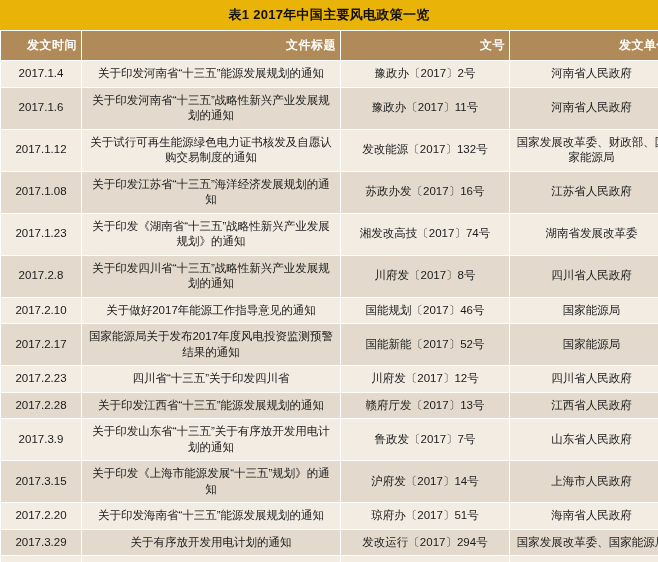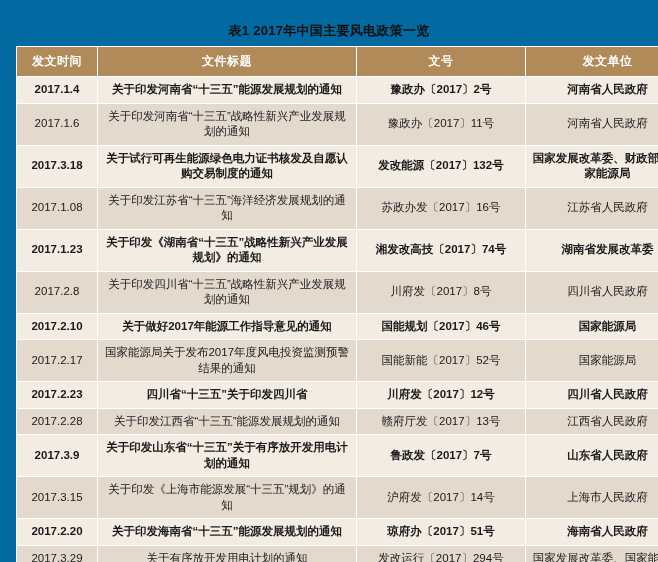--- a/index.html
+++ b/index.html
@@ -11,22 +11,22 @@
     height: 562px;
     background: #ffffff;
     font-family: "Liberation Sans", sans-serif;
     color: #1a1a1a;
     overflow: hidden;
   }
   .page {
     width: 658px;
     height: 562px;
     box-sizing: border-box;
-    padding: 16px;
-    background: #0369a1;
+    padding: 0;
+    background: #eab308;
     position: relative;
   }
   .title {
     text-align: center;
     font-size: 13px;
     font-weight: bold;
     color: #111111;
     padding: 6px 0 6px 0;
     letter-spacing: 0.3px;
   }
@@ -35,35 +35,34 @@
     width: 642px;
     margin: 0 auto;
     table-layout: fixed;
     font-size: 11.5px;
   }
   table.policy th {
     background: #b08a58;
     color: #ffffff;
     font-weight: bold;
     font-size: 12px;
-    text-align: center;
+    text-align: right;
     padding: 6px 4px;
     border: 1px solid #ffffff;
     letter-spacing: 0.5px;
   }
   table.policy td {
     border: 1px solid #ffffff;
     padding: 5px 6px;
     vertical-align: middle;
     line-height: 1.35;
     color: #1a1a1a;
   }
   tr.odd td {
     background: #f2ece3;
-    font-weight: bold;
   }
   tr.even td {
     background: #e3dacd;
   }
   .c-date {
     width: 72px;
     text-align: center;
   }
   .c-title {
     width: 250px;
@@ -101,21 +100,21 @@
         <td class="c-num">豫政办〔2017〕2号</td>
         <td class="c-org">河南省人民政府</td>
       </tr>
       <tr class="even">
         <td class="c-date">2017.1.6</td>
         <td class="c-title">关于印发河南省“十三五”战略性新兴产业发展规划的通知</td>
         <td class="c-num">豫政办〔2017〕11号</td>
         <td class="c-org">河南省人民政府</td>
       </tr>
       <tr class="odd">
-        <td class="c-date">2017.3.18</td>
+        <td class="c-date">2017.1.12</td>
         <td class="c-title">关于试行可再生能源绿色电力证书核发及自愿认购交易制度的通知</td>
         <td class="c-num">发改能源〔2017〕132号</td>
         <td class="c-org">国家发展改革委、财政部、国家能源局</td>
       </tr>
       <tr class="even">
         <td class="c-date">2017.1.08</td>
         <td class="c-title">关于印发江苏省“十三五”海洋经济发展规划的通知</td>
         <td class="c-num">苏政办发〔2017〕16号</td>
         <td class="c-org">江苏省人民政府</td>
       </tr>

